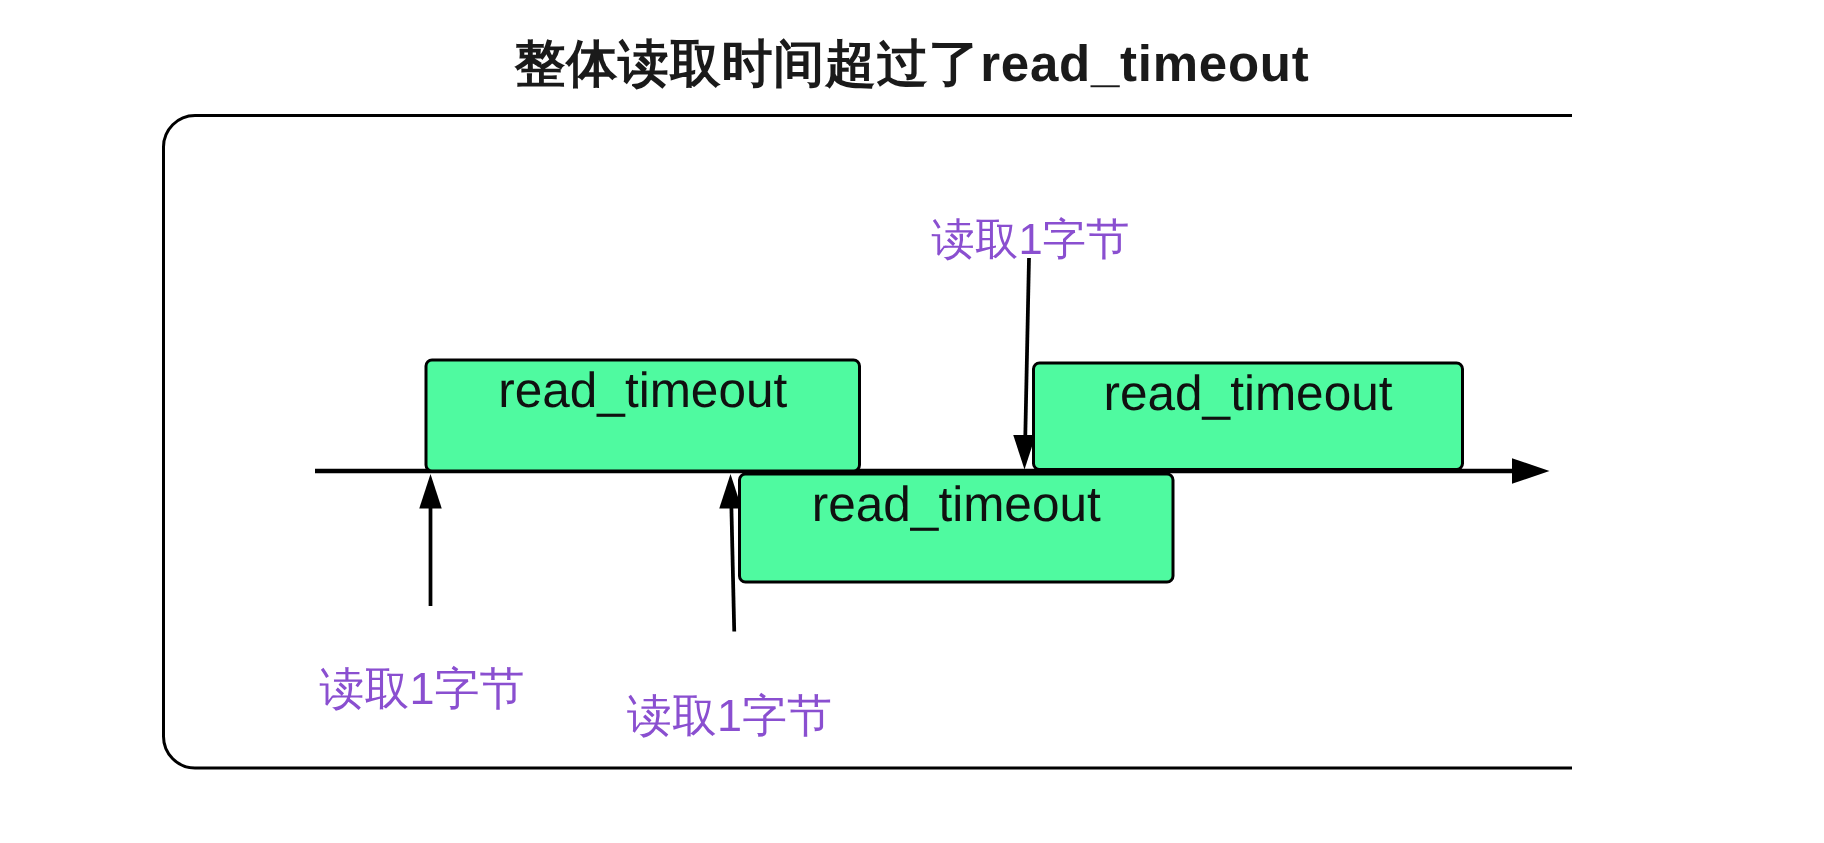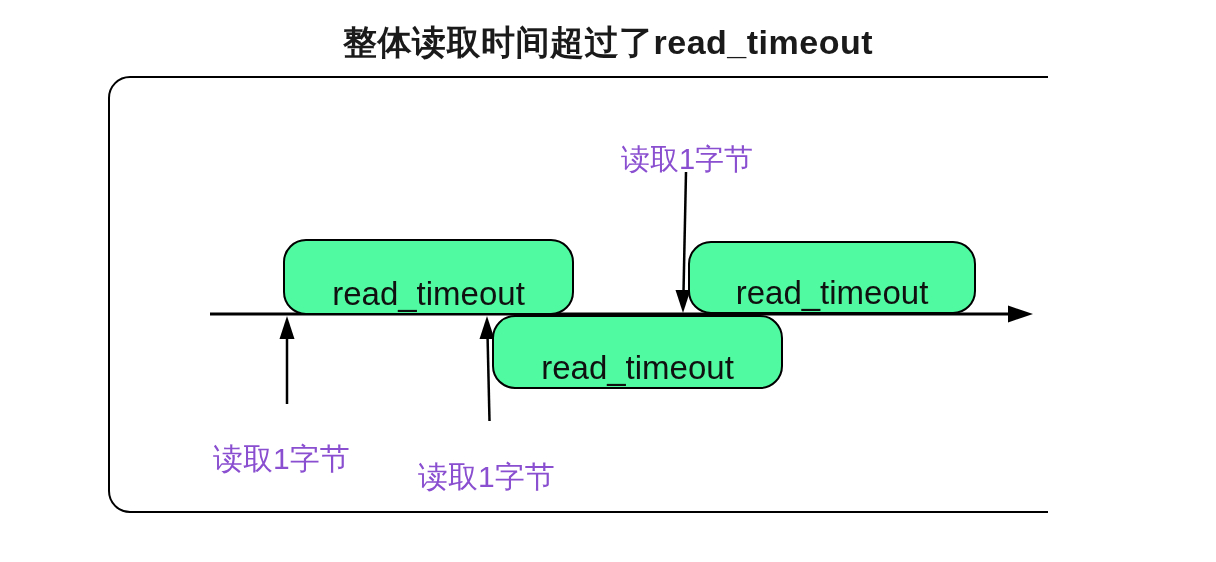--- a/index.html
+++ b/index.html
@@ -34,23 +34,23 @@
     height: 433px;
     border: 2.5px solid #000000;
     border-radius: 22px;
     background: transparent;
   }
   .rt-box {
     position: absolute;
     box-sizing: border-box;
     background: #4FFAA0;
     border: 2.5px solid #000000;
-    border-radius: 23px;
+    border-radius: 5px;
     display: flex;
-    align-items: flex-end;
+    align-items: flex-start;
     justify-content: center;
     font-size: 33px;
     color: #101010;
   }
   .rt-box-1 { left: 283px; top: 239px; width: 291px; height: 76px; }
   .rt-box-2 { left: 492px; top: 315px; width: 291px; height: 74px; }
   .rt-box-3 { left: 688px; top: 241px; width: 288px; height: 73px; }
   .annotation {
     position: absolute;
     color: #8A4FD0;

